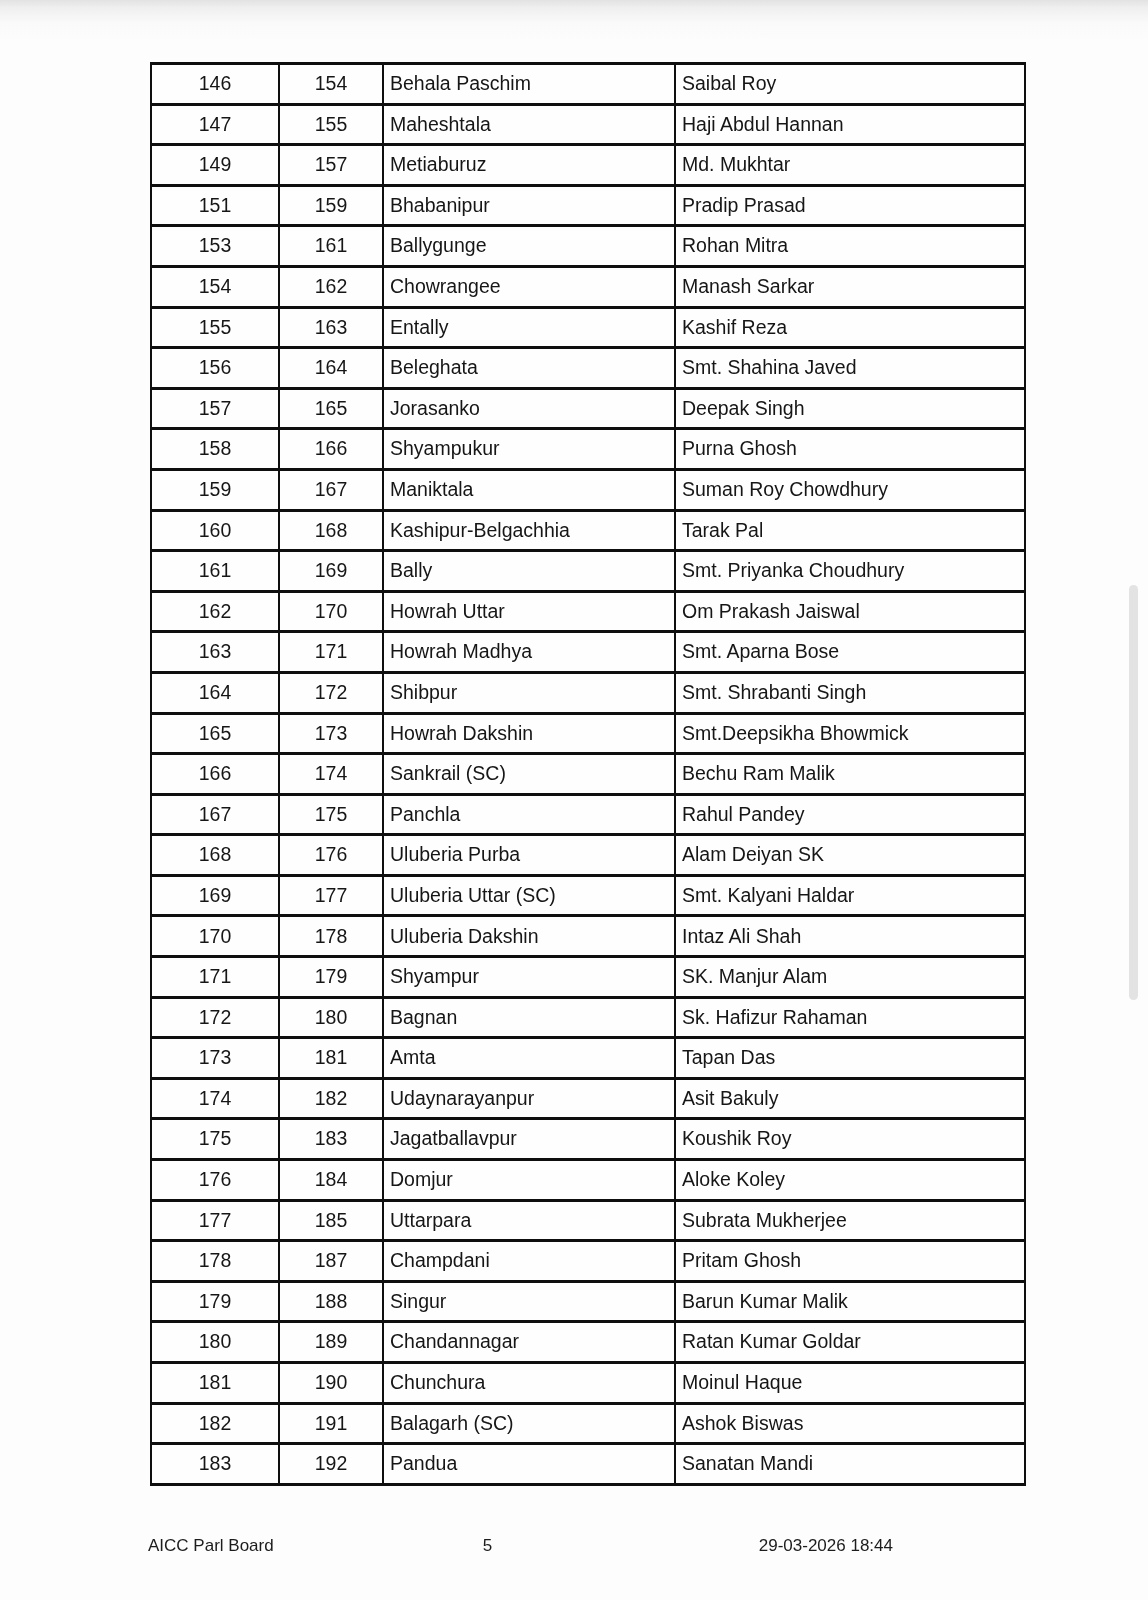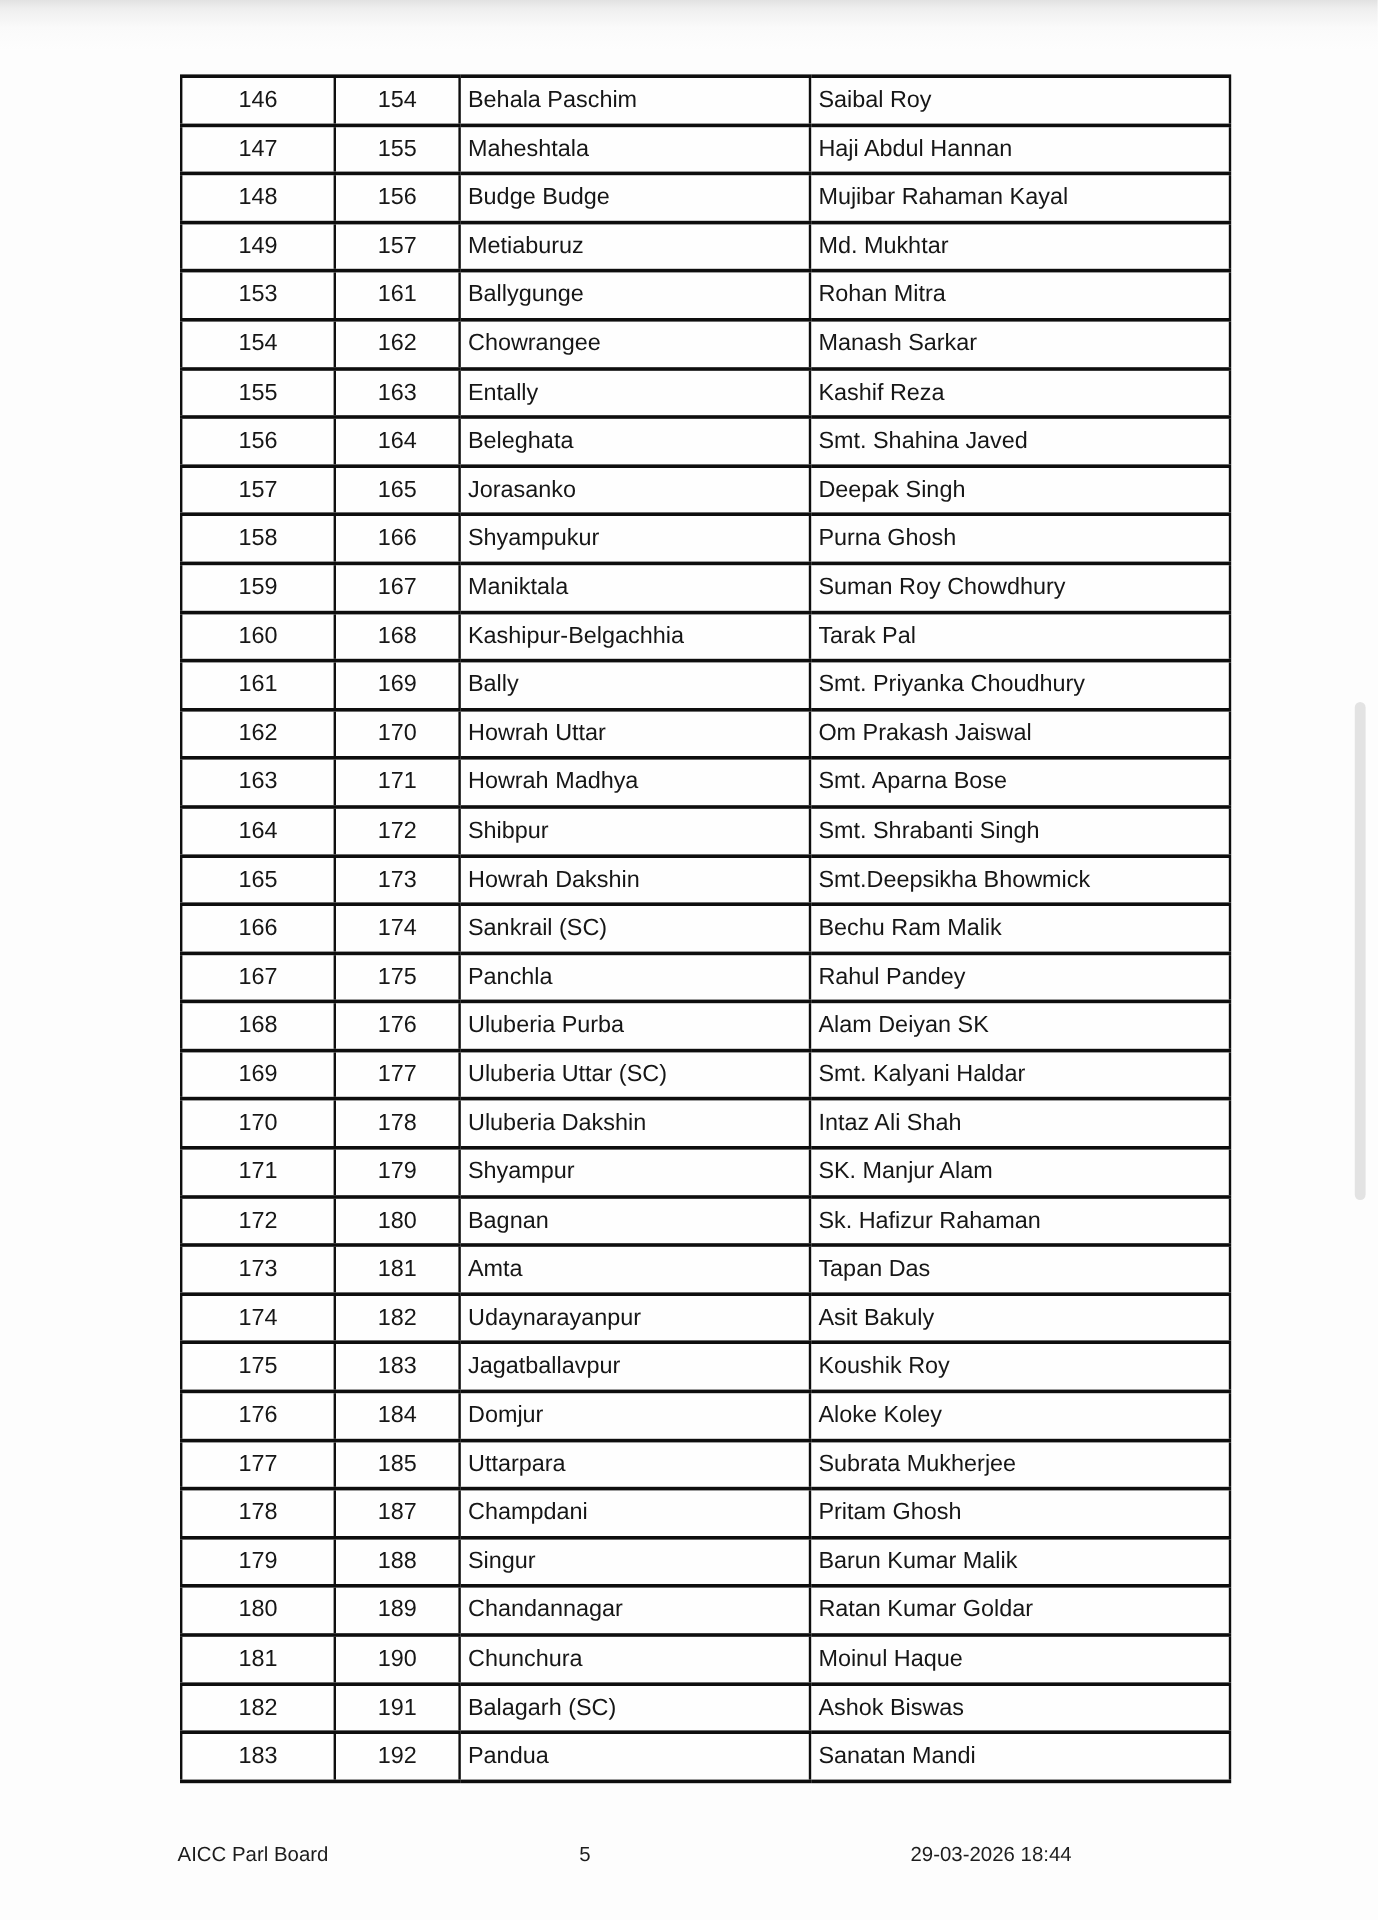--- a/index.html
+++ b/index.html
@@ -91,30 +91,30 @@
         <td class="col-constituency">Behala Paschim</td>
         <td class="col-candidate">Saibal Roy</td>
       </tr>
       <tr>
         <td class="col-serial">147</td>
         <td class="col-acno">155</td>
         <td class="col-constituency">Maheshtala</td>
         <td class="col-candidate">Haji Abdul Hannan</td>
       </tr>
       <tr>
-        <td class="col-serial">148</td>
-        <td class="col-acno">156</td>
-        <td class="col-constituency">Budge Budge</td>
-        <td class="col-candidate">Mujibar Rahaman Kayal</td>
-      </tr>
-      <tr>
         <td class="col-serial">149</td>
         <td class="col-acno">157</td>
         <td class="col-constituency">Metiaburuz</td>
         <td class="col-candidate">Md. Mukhtar</td>
+      </tr>
+      <tr>
+        <td class="col-serial">151</td>
+        <td class="col-acno">159</td>
+        <td class="col-constituency">Bhabanipur</td>
+        <td class="col-candidate">Pradip Prasad</td>
       </tr>
       <tr>
         <td class="col-serial">153</td>
         <td class="col-acno">161</td>
         <td class="col-constituency">Ballygunge</td>
         <td class="col-candidate">Rohan Mitra</td>
       </tr>
       <tr>
         <td class="col-serial">154</td>
         <td class="col-acno">162</td>

